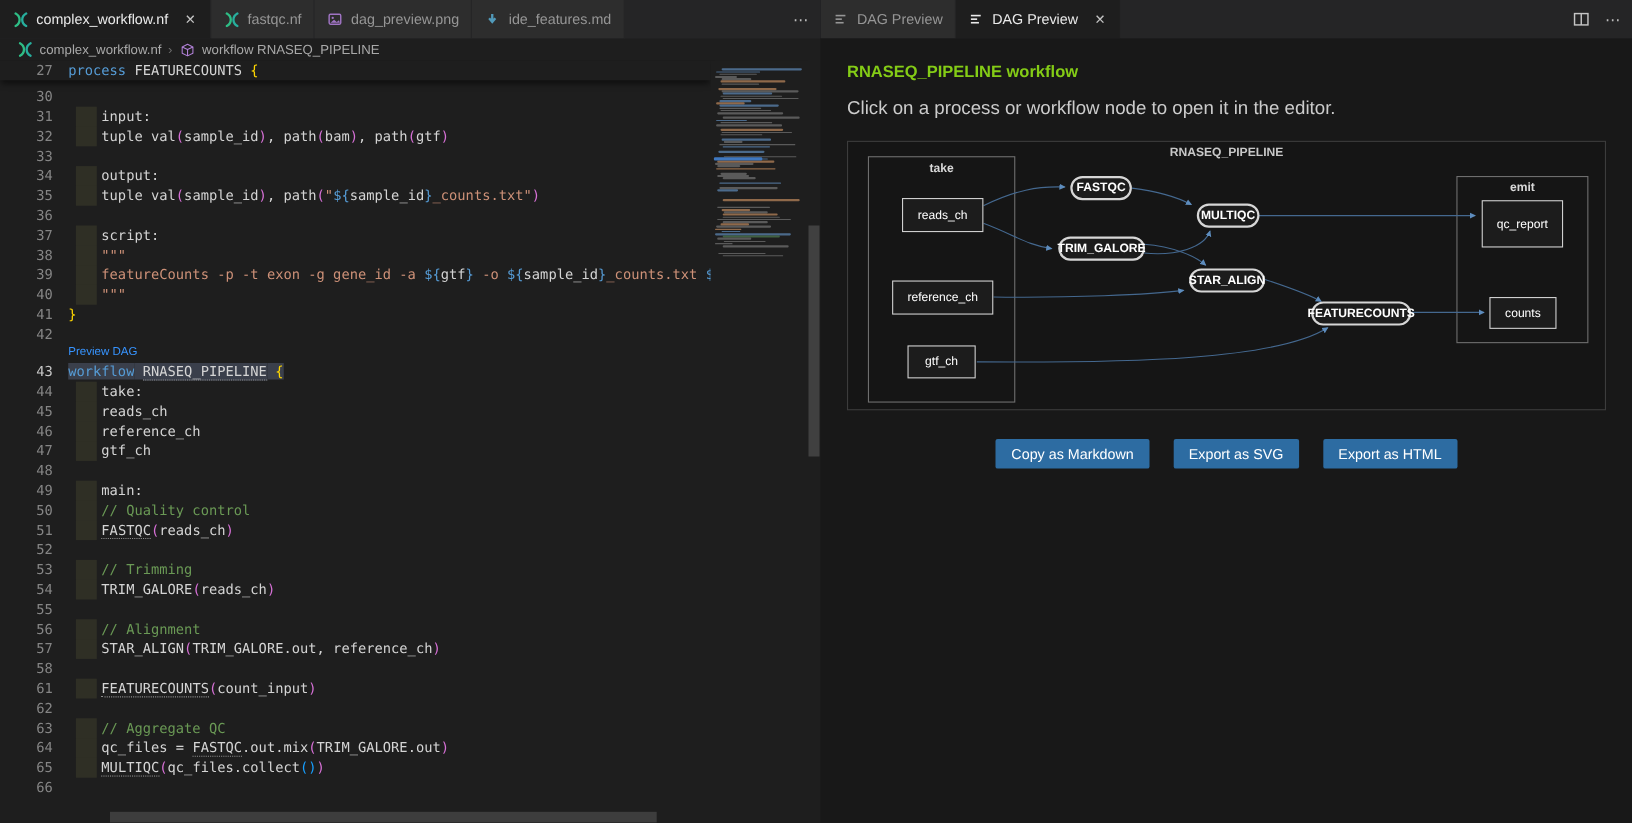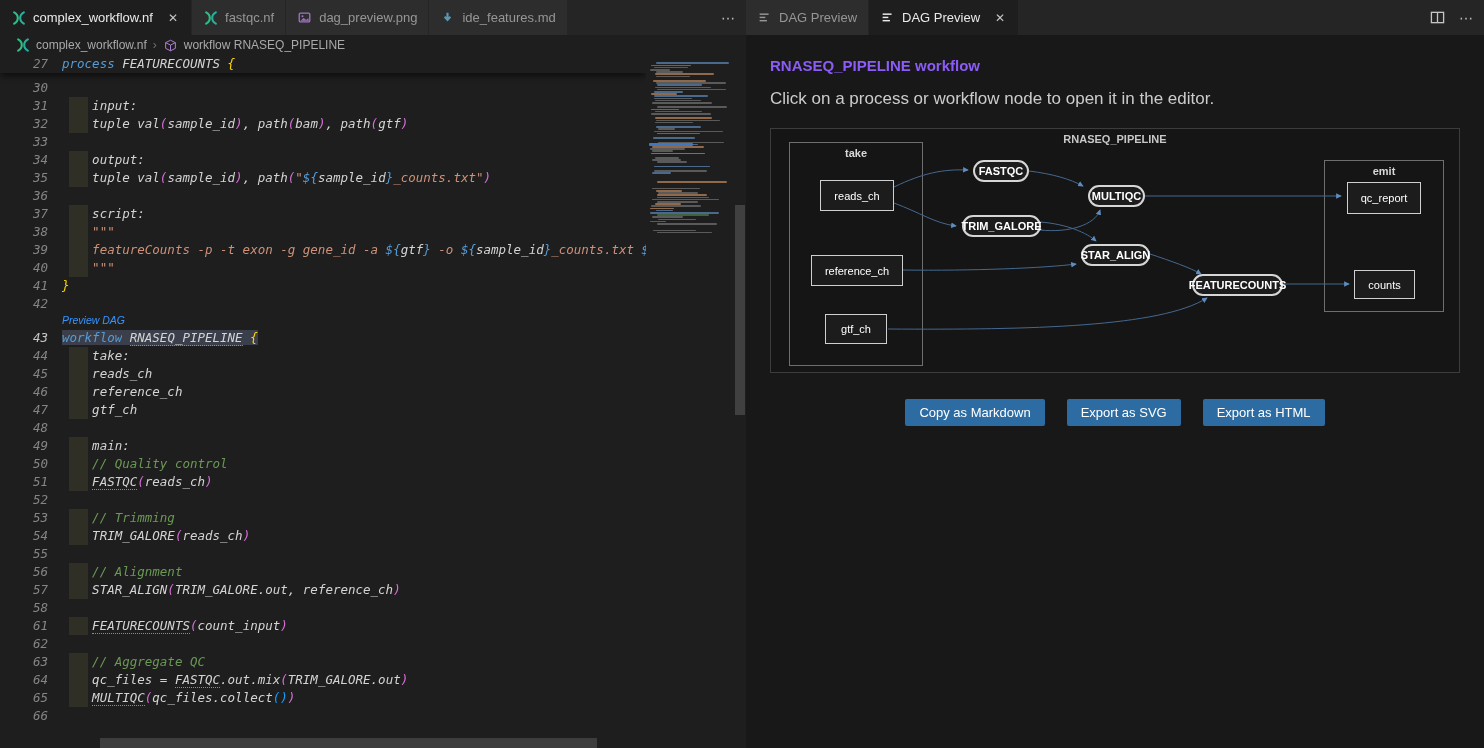--- a/index.html
+++ b/index.html
@@ -22,21 +22,21 @@
   .dots{font-size:14px;letter-spacing:1px;color:#bbbbbb;cursor:pointer;}
 
   
   .breadcrumb{height:20px;background:#1e1e1e;display:flex;align-items:center;gap:6px;
       padding-left:15px;font-size:12px;color:#a9a9a9;}
   .breadcrumb .sep{color:#6e6e6e;font-size:12px;}
   .breadcrumb .crumb{cursor:pointer;}
 
   
   .editor{position:absolute;top:55px;left:0;right:0;bottom:0;background:#1e1e1e;overflow:hidden;
-      font-family:"DejaVu Sans Mono","Liberation Mono",monospace;font-size:12.5px;font-style:italic;}
+      font-family:"DejaVu Sans Mono","Liberation Mono",monospace;font-size:12.5px;}
   .rows{position:absolute;top:18px;left:0;right:100px;}
   .spacer{height:6px;}
   .row{display:flex;height:18px;line-height:18px;}
   .gutter{width:40px;margin-left:8px;text-align:right;color:#858585;flex:none;user-select:none;}
   .gutter.active{color:#c6c6c6;}
   .lc{position:relative;margin-left:14px;white-space:pre;color:#d4d4d4;}
   .strip{position:absolute;left:7px;top:0;bottom:0;width:19px;background:rgba(222,222,110,0.09);}
   .lc span{position:relative;}
   .tk-d{color:#d4d4d4}.tk-k{color:#569cd6}.tk-s{color:#ce9178}.tk-c{color:#6a9955}
   .tk-g{color:#ffd700}.tk-m{color:#d670d6}.tk-b{color:#179fff}.tk-i{color:#569cd6}
@@ -49,21 +49,21 @@
 
   
   .minimap{position:absolute;top:0;right:12px;width:88px;bottom:0;background:#1e1e1e;z-index:4;}
   .mbar{position:absolute;height:1.5px;border-radius:1px;}
   .vscroll{position:absolute;top:0;right:0;width:12px;bottom:0;z-index:5;}
   .vslider{position:absolute;left:1px;right:1px;top:150px;height:210px;background:rgba(121,121,121,0.38);}
   .hscroll{position:absolute;left:100px;bottom:0;width:497px;height:10px;background:rgba(121,121,121,0.35);z-index:6;}
 
   
   .webview{position:absolute;top:35px;left:0;right:0;bottom:0;background:#181818;padding:22px 24px;box-sizing:border-box;}
-  .wv-title{margin:0;font-size:15px;font-weight:bold;color:#8b5cf6;}
+  .wv-title{margin:0;font-size:15px;font-weight:bold;color:#84cc16;}
   .wv-sub{margin:15px 0 0 0;font-size:17px;color:#cccccc;}
   .diagram{position:relative;margin-top:19px;width:690px;height:245px;background:#151515;
       border:1px solid #3c3c3c;box-sizing:border-box;}
   .dg-title{position:absolute;top:4px;left:0;right:0;text-align:center;font-size:11px;font-weight:600;color:#c8c8c8;}
   .dg-group{position:absolute;border:1px solid #6e6e6e;}
   .dg-group-label{position:absolute;top:4px;left:0;right:0;text-align:center;font-size:11px;font-weight:600;color:#d8d8d8;}
   .node{position:absolute;display:flex;align-items:center;justify-content:center;cursor:pointer;
       color:#ffffff;background:#1c1c1c;box-sizing:border-box;z-index:2;}
   .node.chan{border:1.6px solid #cfcfcf;font-size:11px;}
   .node.proc{border:2px solid #d6d6d6;border-radius:12px;font-size:11px;font-weight:bold;}
@@ -421,21 +421,21 @@
           </svg>
       <div class="dg-group" style="left: 18px; top: 13px; width: 132px; height: 222px;">
             <div class="dg-group-label">take</div>
           </div>
           <div class="dg-group" style="left: 553px; top: 31px; width: 118px; height: 150px;">
             <div class="dg-group-label">emit</div>
           </div>
           <div class="node chan" style="left: 49px; top: 51px; width: 74px; height: 31px;">reads_ch</div>
           <div class="node chan" style="left: 40px; top: 126px; width: 92px; height: 31px;">reference_ch</div>
           <div class="node chan" style="left: 54px; top: 185px; width: 62px; height: 30px;">gtf_ch</div>
-          <div class="node chan" style="left: 576px; top: 53px; width: 74px; height: 32px;">qc_report</div>
+          <div class="node chan" style="left: 576px; top: 53px; width: 74px; height: 43px;">qc_report</div>
           <div class="node chan" style="left: 583px; top: 141px; width: 61px; height: 29px;">counts</div>
           <div class="node proc" style="left: 202px; top: 31px; width: 56px; height: 22px;">FASTQC</div>
           <div class="node proc" style="left: 191px; top: 86px; width: 79px; height: 22px;">TRIM_GALORE</div>
           <div class="node proc" style="left: 317px; top: 56px; width: 57px; height: 22px;">MULTIQC</div>
           <div class="node proc" style="left: 310px; top: 115px; width: 69px; height: 22px;">STAR_ALIGN</div>
           <div class="node proc" style="left: 421px; top: 145px; width: 91px; height: 22px;">FEATURECOUNTS</div>
         </div>
 
       <div class="btnrow" id="btnrow">
           <button class="btn">Copy as Markdown</button>

